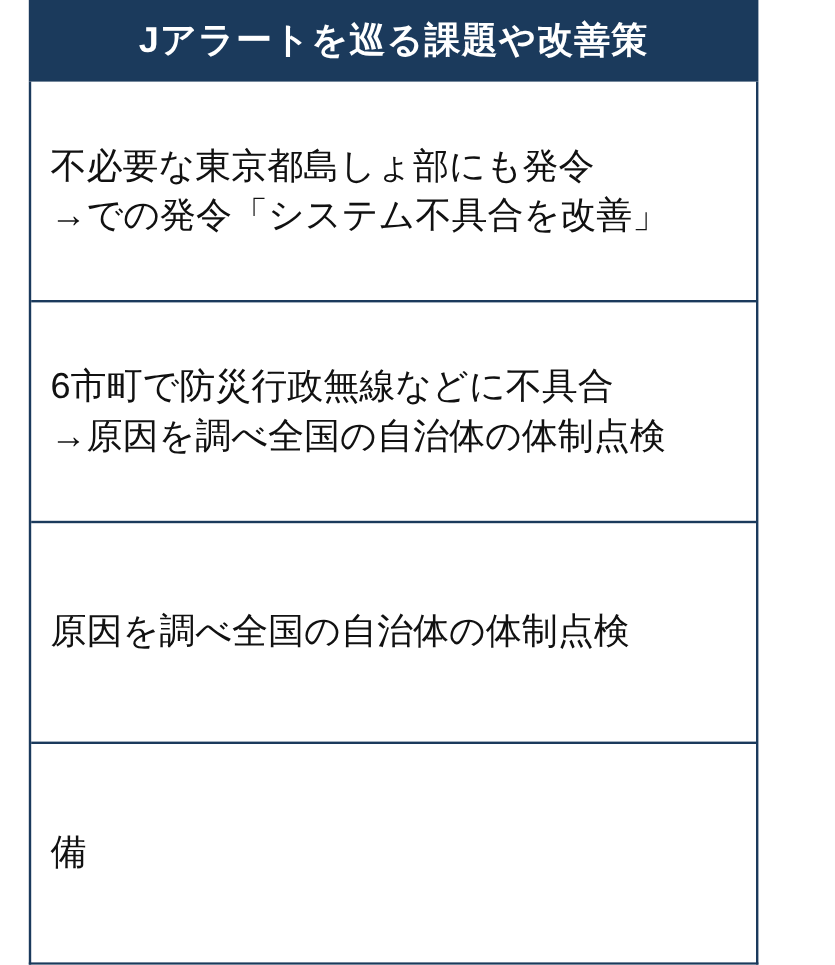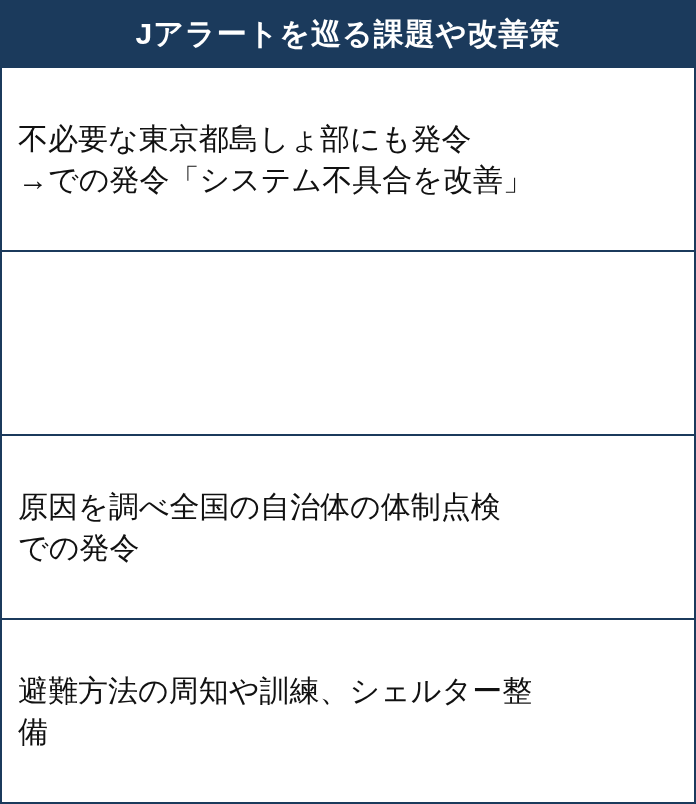--- a/index.html
+++ b/index.html
@@ -8,26 +8,27 @@
     background: #ffffff;
   }
   body {
     width: 696px;
     height: 804px;
     font-family: "Liberation Sans", sans-serif;
     color: #111111;
     overflow: hidden;
   }
   .table-wrap {
-    width: 696px;
+    width: 632px;
     height: 804px;
     box-sizing: border-box;
     display: flex;
     flex-direction: column;
     background: #ffffff;
+    padding-left: 24px;
   }
   .title-bar {
     background: #1b3a5c;
     color: #ffffff;
     text-align: center;
     font-weight: bold;
     font-size: 30px;
     letter-spacing: 1px;
     height: 68px;
     line-height: 68px;
@@ -70,27 +71,27 @@
   <div class="title-bar">Jアラートを巡る課題や改善策</div>
 
   <div class="rows">
 
     <div class="row">
       <div class="line">不必要な東京都島しょ部にも発令</div>
       <div class="line">→での発令「システム不具合を改善」</div>
     </div>
 
     <div class="row">
+      <div class="line">6市町で防災行政無線などに不具合</div>
+      <div class="line">→原因を調べ全国の自治体の体制点検</div>
     </div>
 
 
     <div class="row">
       <div class="line">原因を調べ全国の自治体の体制点検</div>
-      <div class="line">での発令</div>
     </div>
 
     <div class="row">
-      <div class="line">避難方法の周知や訓練、シェルター整</div>
       <div class="line">備</div>
     </div>
 
   </div>
 </div>
 
 </body></html>

